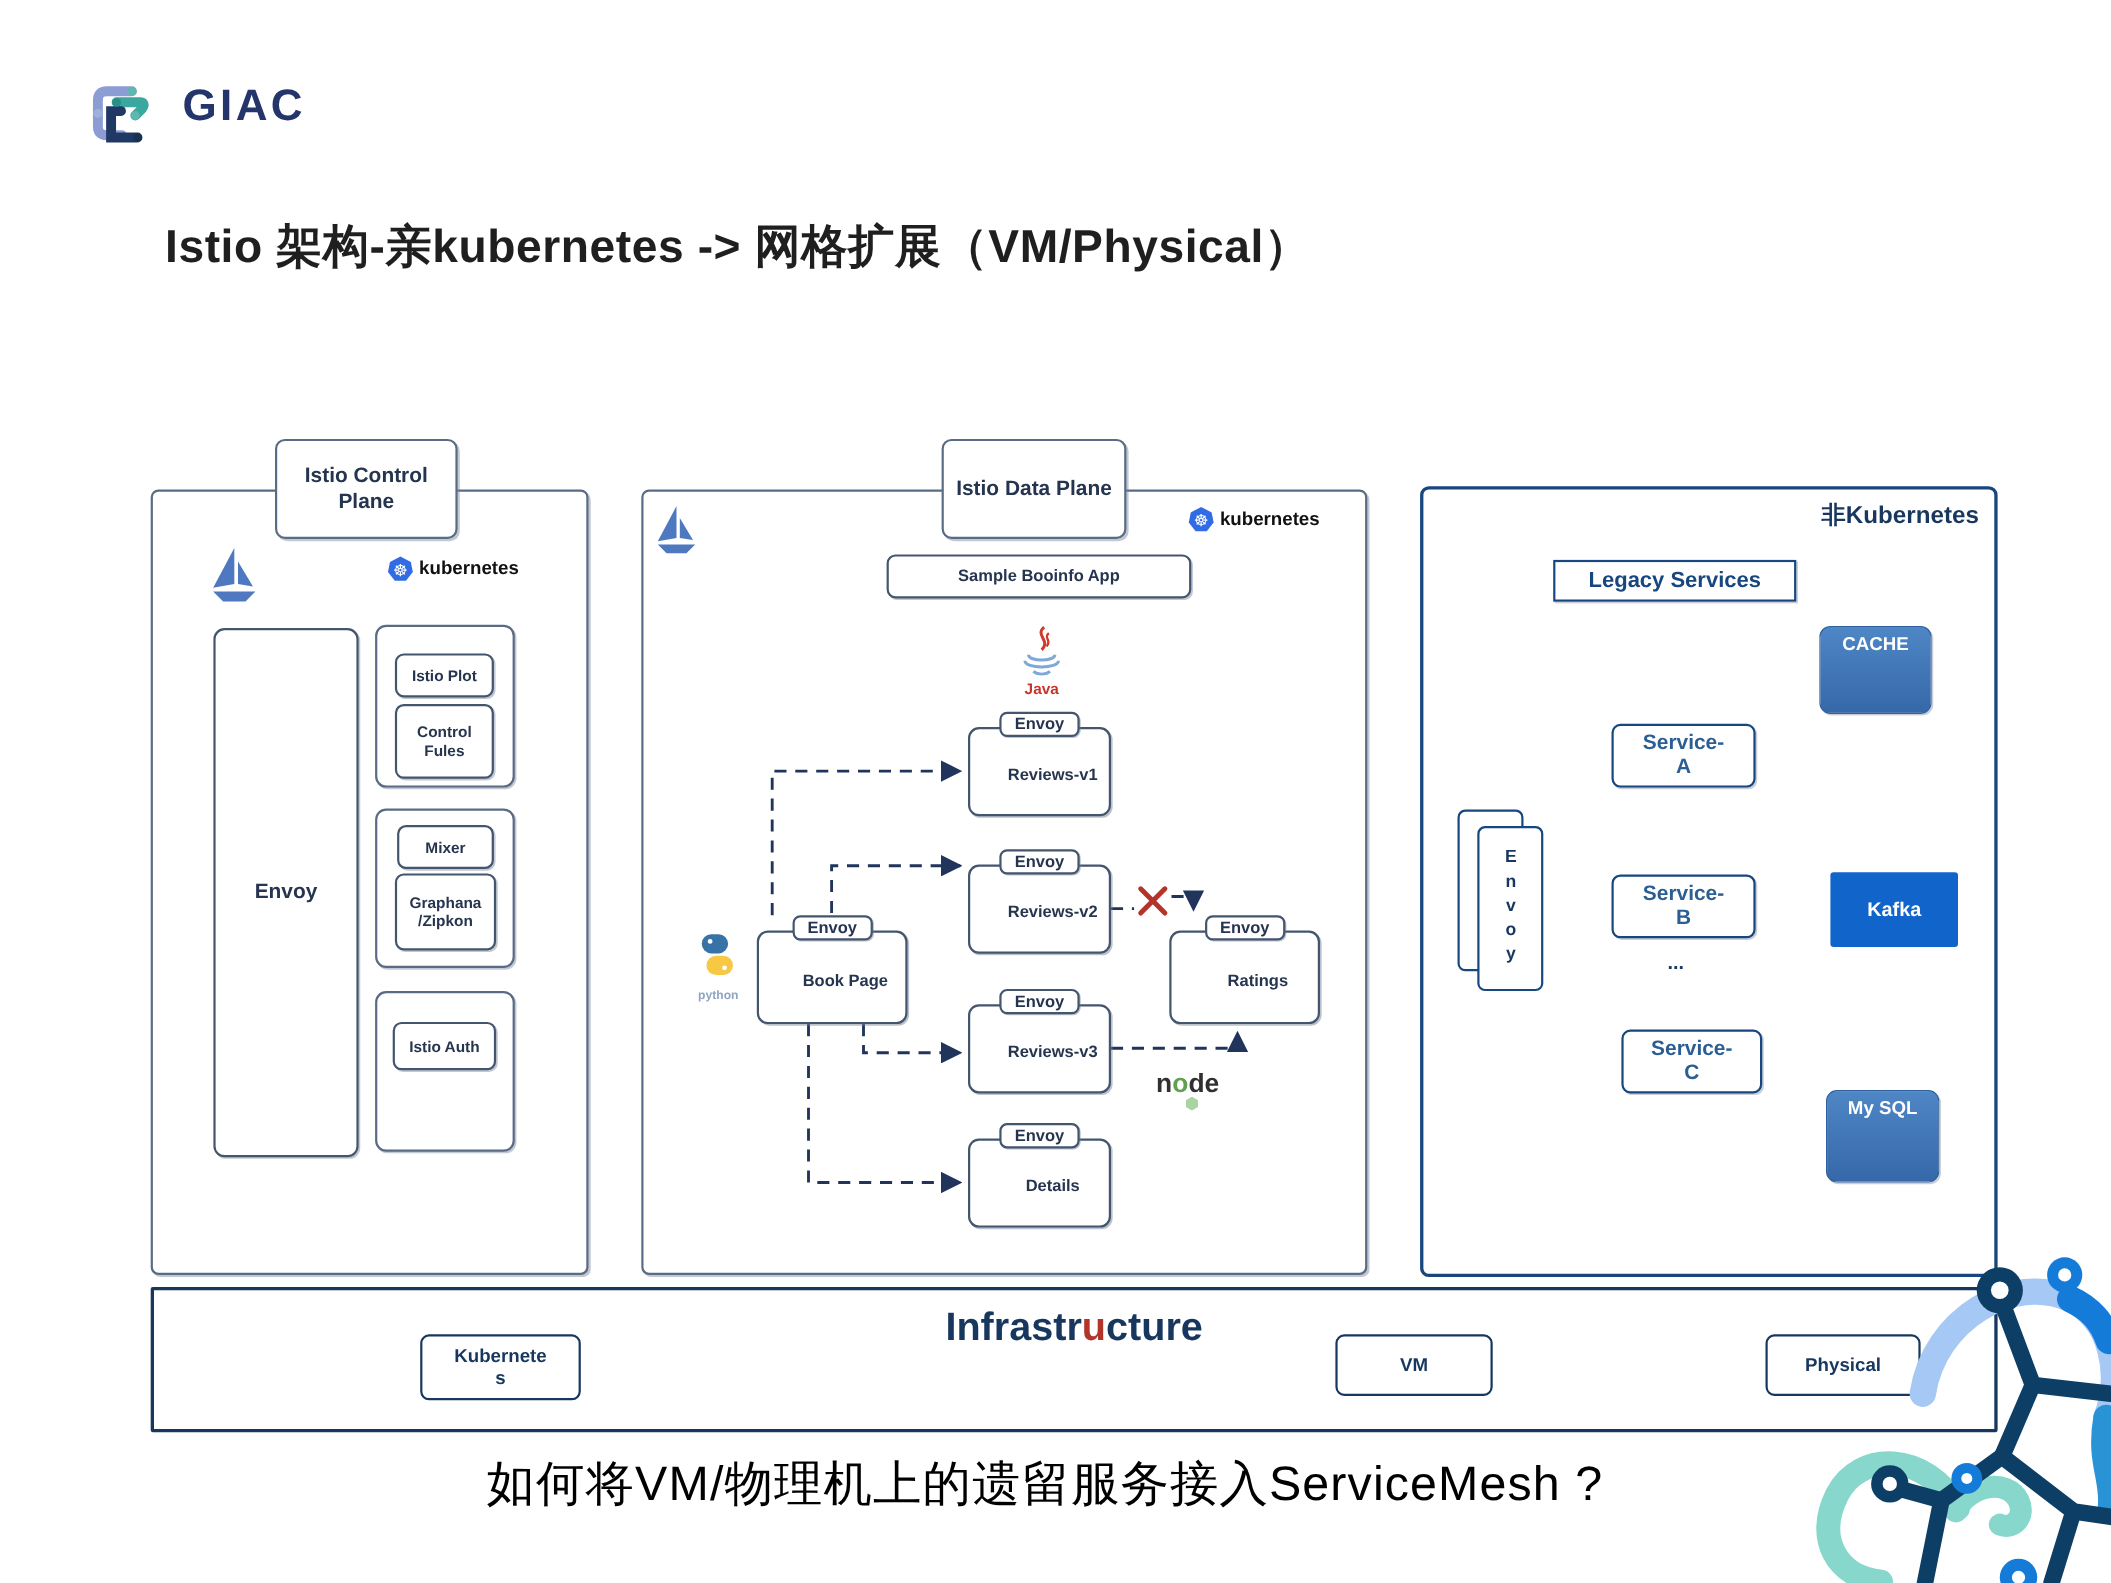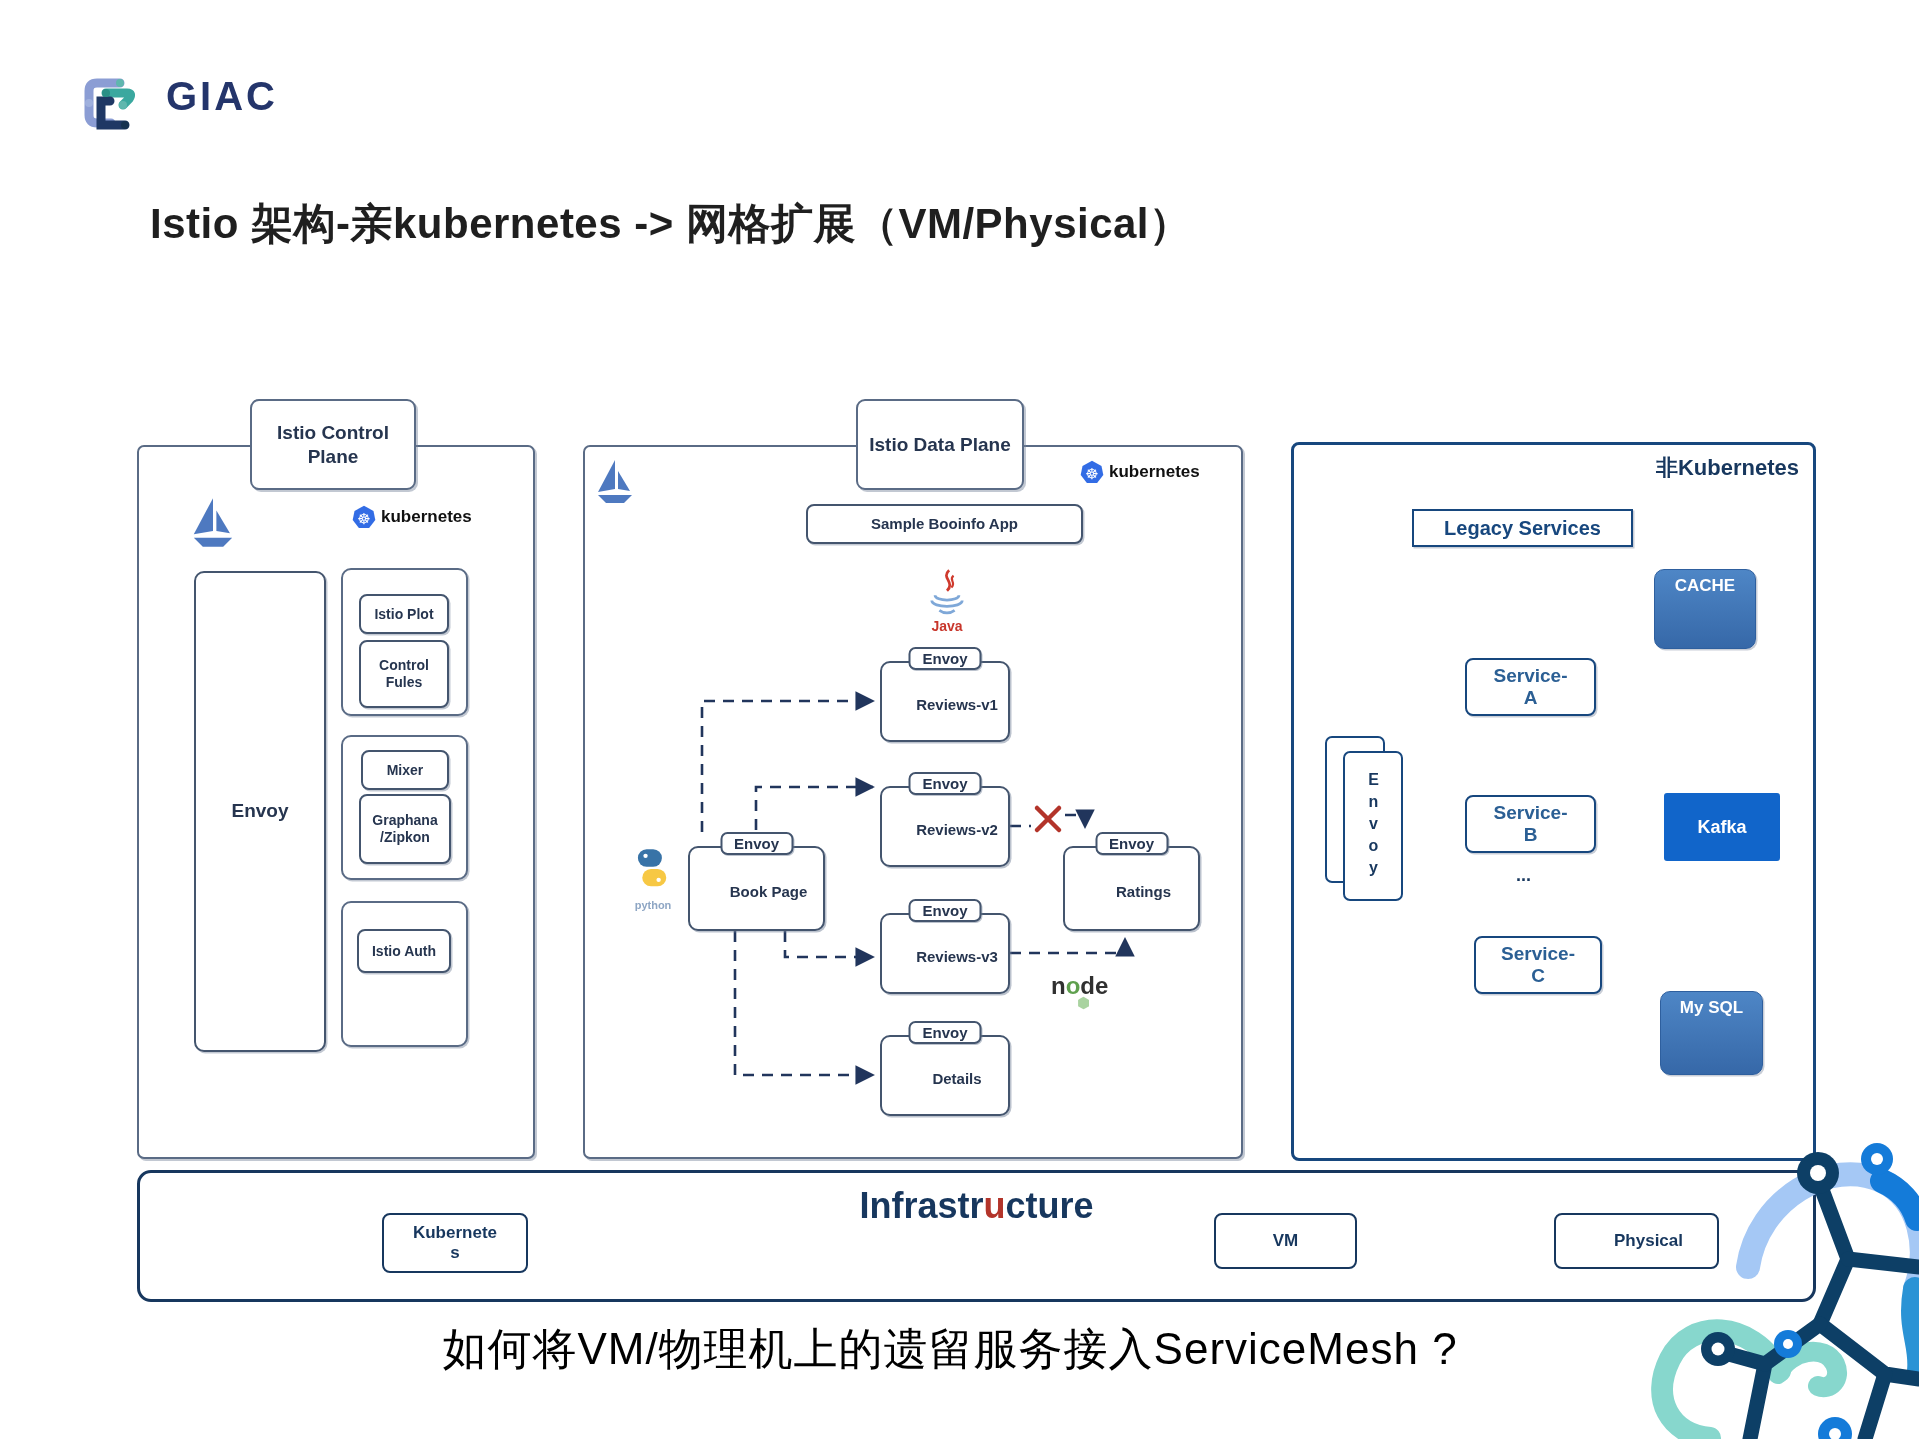--- a/index.html
+++ b/index.html
@@ -46,21 +46,21 @@
             border:1px solid #2e5f9e;border-radius:10px;color:#fff;font-weight:bold;
             font-size:17px;text-align:center;padding-top:6px;box-sizing:border-box;
             box-shadow:1.5px 1.5px 0 rgba(120,133,155,.4);}
   .kafka{background:#1165ca;border-radius:3px;color:#fff;font-weight:bold;font-size:18px;
          display:flex;align-items:center;justify-content:center;}
   .envoy-vert{background:#fff;border:2.5px solid #17477e;border-radius:7px;}
   .envoy-vert-text{writing-mode:vertical-rl;text-orientation:upright;letter-spacing:5px;
          font-weight:bold;font-size:16px;color:#17375e;position:absolute;left:50%;top:50%;
          transform:translate(-50%,-50%);}
   
-  .infra{background:#fff;border:3px solid #17375e;border-radius:14px;z-index:1;}
+  .infra{background:#fff;border:3px solid #17375e;border-radius:2px;z-index:1;}
   .infra-title{position:absolute;left:0;right:0;top:12px;text-align:center;
                font-size:36px;font-weight:bold;color:#17375e;}
   .infra-box{background:#fff;border:2.5px solid #17375e;border-radius:8px;
              display:flex;align-items:center;justify-content:center;text-align:center;
              font-size:17px;font-weight:600;color:#17375e;line-height:1.2;}
   .breakall{width:92px;word-break:break-all;}
   .question{left:20px;top:1320px;width:1860px;text-align:center;font-size:44px;color:#000;
             font-weight:500;letter-spacing:1px;}
   .red-u{color:#b3342a;}
   .ellipsis{font-weight:bold;font-size:18px;color:#17375e;}
@@ -259,21 +259,21 @@
   <div class="abs bluecard" style="left:366px;top:546px;width:103px;height:84px;">My SQL</div>
 </div>
 
 <div class="abs infra" style="left:137px;top:1170px;width:1673px;height:126px;">
   <div class="infra-title"><span>Infrastr</span><span class="red-u">u</span><span>cture</span></div>
 
   <div class="abs infra-box" style="left:242px;top:40px;width:142px;height:56px;">
     <span class="breakall">Kubernetes</span>
   </div>
   <div class="abs infra-box" style="left:1074px;top:40px;width:139px;height:52px;">VM</div>
-  <div class="abs infra-box" style="left:1414px;top:40px;width:137px;height:52px;padding-left:24px;">Physical</div>
+  <div class="abs infra-box" style="left:1465px;top:40px;width:137px;height:52px;">Physical</div>
 </div>
 
 <div class="abs question">如何将VM/物理机上的遗留服务接入ServiceMesh ?</div>
 
 <svg class="abs" style="left:1630px;top:1139px;z-index:6;" width="289" height="300" viewBox="0 0 289 300">
   <g fill="none" stroke-linecap="round">
     <path d="M118,128 C128,60 200,18 252,42 C290,60 300,110 285,150" stroke="#a5c8f5" stroke-width="24"></path>
     <path d="M285,150 C278,190 292,205 289,232" stroke="#2a93d5" stroke-width="24"></path>
     <path d="M252,42 C270,50 282,64 287,80" stroke="#147bd9" stroke-width="24"></path>
     <path d="M150,232 C120,180 60,180 40,220 C20,260 40,295 80,299" stroke="#87d7cd" stroke-width="22"></path>

